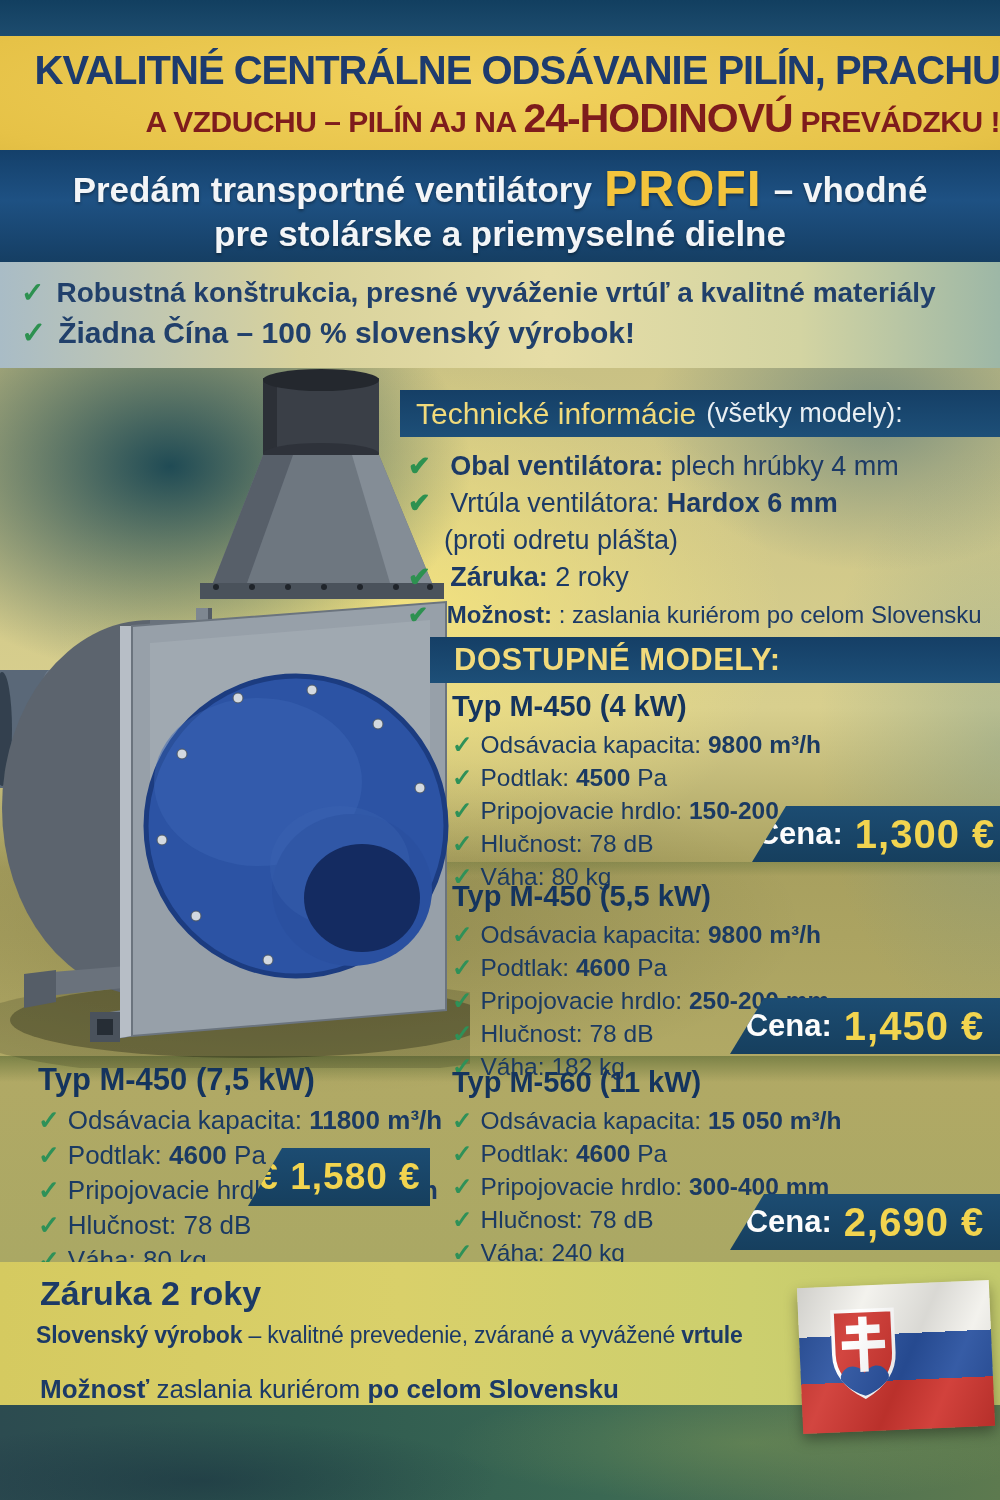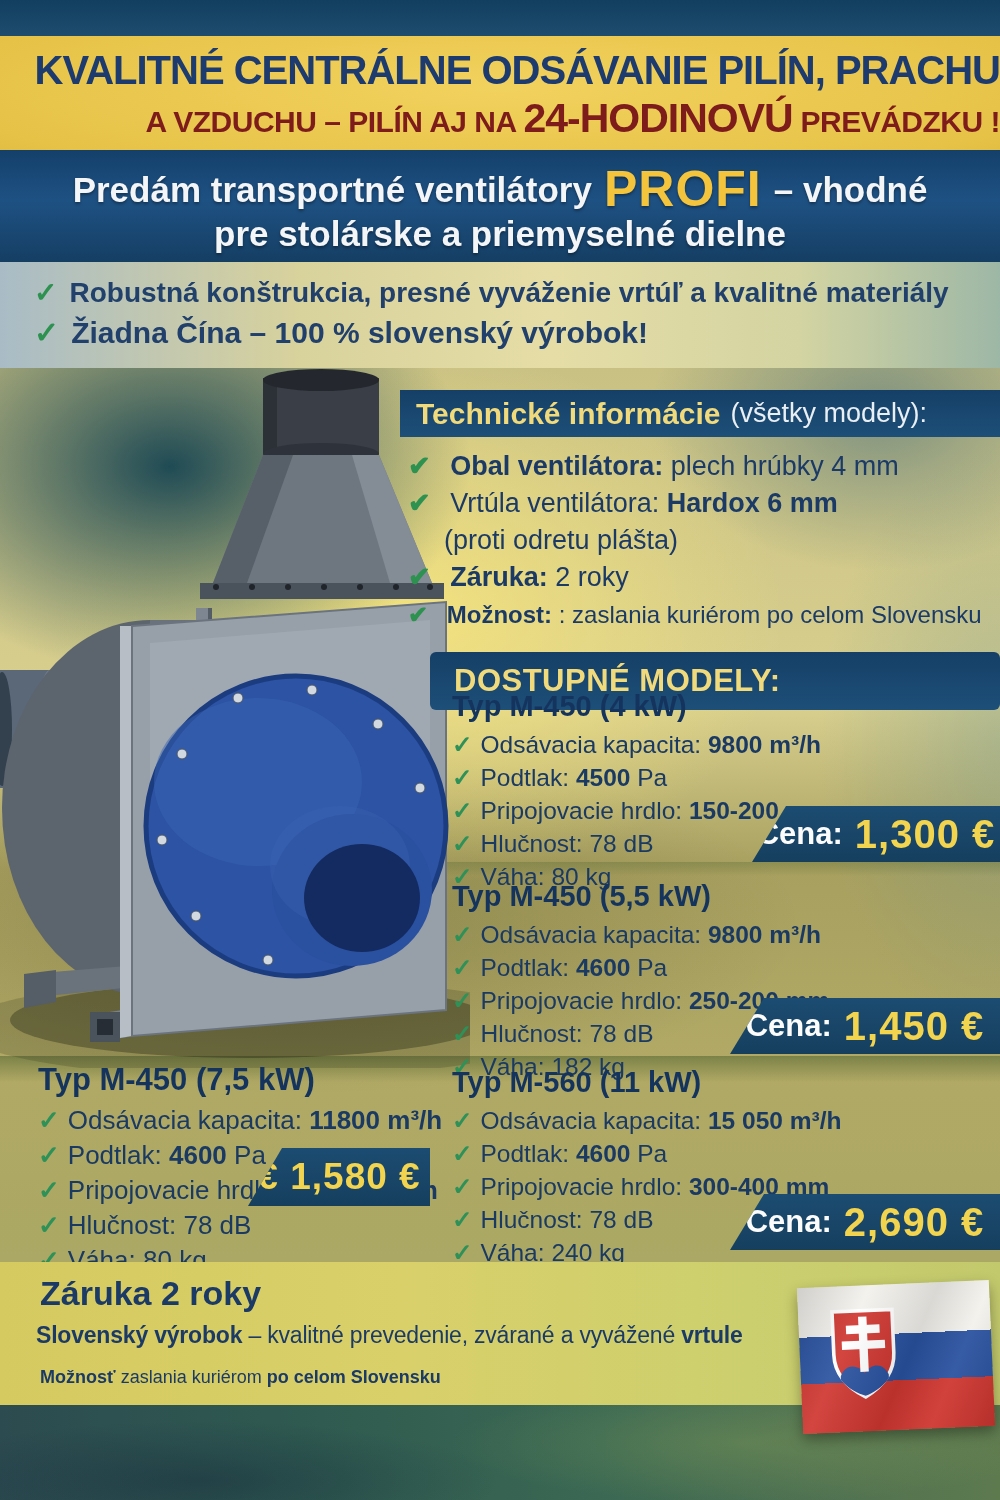--- a/index.html
+++ b/index.html
@@ -26,73 +26,73 @@
     color:#f3f5f7;}
   .b1{margin-top:10px;font-size:35px;font-weight:bold;white-space:nowrap;
       text-shadow:0 2px 3px rgba(0,0,0,.35);}
   .brand{font-size:50px;font-weight:bold;color:#f3c43c;margin:0 12px;
       vertical-align:-4px;letter-spacing:1px;}
   .b2{font-size:35px;font-weight:bold;margin-top:-4px;text-shadow:0 2px 3px rgba(0,0,0,.35);}
   
   .highlights{position:absolute;left:0;top:262px;width:1000px;height:106px;
     background:linear-gradient(90deg,#a9bcc6,#d8d29c 30%,#e6dda6 55%,#d3d4a2 80%,#9db7a6);
     color:#21406b;padding-top:8px;box-sizing:border-box;}
-  .hi-line{margin:6px 0 0 34px;font-size:28px;font-weight:600;white-space:nowrap;}
+  .hi-line{margin:6px 0 0 21px;font-size:28px;font-weight:600;white-space:nowrap;}
   .hi-line.strong{font-weight:bold;font-size:30px;}
   .chk{color:#2d9150;font-weight:bold;margin-right:12px;}
   
   .photo{position:absolute;left:0;top:368px;width:1000px;height:894px;overflow:hidden;
     background:
       radial-gradient(430px 300px at 17% 11%,rgba(22,68,82,.95),rgba(22,68,82,0) 70%),
       radial-gradient(520px 380px at 42% 28%,rgba(247,229,125,.85),rgba(247,229,125,0) 70%),
       radial-gradient(320px 220px at 88% 5%,rgba(66,106,122,.55),rgba(66,106,122,0) 72%),
       radial-gradient(260px 420px at 100% 42%,rgba(108,148,148,.35),rgba(108,148,148,0) 70%),
       radial-gradient(700px 240px at 30% 62%,rgba(20,20,0,.18),rgba(20,20,0,0) 72%),
       linear-gradient(180deg,#c9c184 0%,#d8cf8e 38%,#a8a05f 56%,#b1a965 78%,#aaa864 100%);}
   .horizon-a{position:absolute;left:0;top:688px;width:1000px;height:26px;
     background:linear-gradient(180deg,rgba(70,92,42,.5),rgba(70,92,42,0));}
   .horizon-b{position:absolute;left:440px;top:494px;width:560px;height:14px;
     background:linear-gradient(180deg,rgba(74,96,46,.3),rgba(74,96,46,0));}
   .fan{position:absolute;left:0;top:0;width:470px;height:700px;}
   
   .tech-bar{position:absolute;left:400px;top:22px;width:600px;height:47px;
     background:linear-gradient(180deg,#153f66,#1d4f78);display:flex;align-items:center;
     padding-left:16px;box-sizing:border-box;white-space:nowrap;}
-  .tech-bar .t1{color:#f1da7b;font-weight:bold;font-size:30px;margin-right:10px;}
+  .tech-bar .t1{color:#f1da7b;font-weight:normal;font-size:30px;margin-right:10px;}
   .tech-bar .t2{color:#e9eff3;font-size:27px;}
   .tech-list{position:absolute;left:408px;top:80px;width:592px;color:#1c3a66;}
   .ti{font-size:27px;line-height:37px;white-space:nowrap;}
   .ti.small{font-size:24px;}
   .ti.cont{padding-left:36px;}
   .ti b{font-weight:bold;}
   
-  .models-bar{position:absolute;left:430px;top:284px;width:570px;height:58px;
+  .models-bar{position:absolute;left:430px;top:269px;width:570px;height:46px;
     background:linear-gradient(180deg,#153f66,#1d4f78);display:flex;align-items:center;
-    padding-left:24px;box-sizing:border-box;border-radius:6px;}
+    padding-left:24px;box-sizing:border-box;}
   .models-bar .t1{color:#f1da7b;font-weight:bold;font-size:31px;letter-spacing:.5px;}
   .model{position:absolute;color:#1b3a63;}
   .mtitle{font-size:29px;font-weight:bold;color:#14345e;margin-bottom:5px;white-space:nowrap;}
   .spec{font-size:24.5px;line-height:33px;white-space:nowrap;}
   .spec .chk{color:#2e9158;margin-right:8px;}
   .spec b{font-weight:bold;}
   .model.big .mtitle{font-size:31px;}
   .model.big .spec{font-size:26px;line-height:35px;}
   .badge{position:absolute;background:linear-gradient(180deg,#1c4c72,#163f5e);
     clip-path:polygon(34px 0,100% 0,100% 100%,0 100%);
     display:flex;align-items:center;justify-content:center;white-space:nowrap;}
   .badge .clabel{color:#fcfcfc;font-weight:bold;font-size:31px;margin-right:12px;}
   .badge .cprice{color:#f2d44f;font-weight:bold;font-size:40px;letter-spacing:1px;}
   .badge.b3 .cprice{font-size:37px;}
   
   .footer{position:absolute;left:0;top:1262px;width:1000px;height:143px;
     background:linear-gradient(90deg,#d5ca60,#d9d06a 40%,#cccf6e 75%,#c2c96c);
     color:#1c3a66;}
   .f1{position:absolute;left:40px;top:12px;font-size:34px;font-weight:bold;}
   .f2{position:absolute;left:36px;top:60px;font-size:23px;letter-spacing:-0.2px;white-space:nowrap;}
-  .f3{position:absolute;left:40px;top:105px;font-size:18px;white-space:nowrap;}
+  .f3{position:absolute;left:40px;top:112px;font-size:26px;white-space:nowrap;}
   .footer b{font-weight:bold;}
   
   .grass{position:absolute;left:0;top:1405px;width:1000px;height:95px;
     background:
       radial-gradient(300px 60px at 20% 80%,rgba(20,40,60,.45),rgba(20,40,60,0)),
       radial-gradient(300px 60px at 75% 40%,rgba(150,170,90,.30),rgba(150,170,90,0)),
       linear-gradient(90deg,#2c4b50,#2f5a50 30%,#3a6853 60%,#527351 85%,#5d7a4f);}
   
   .flag{position:absolute;left:800px;top:1284px;width:192px;height:146px;
     transform:rotate(-2.5deg);box-shadow:0 6px 14px rgba(0,0,0,.35);

